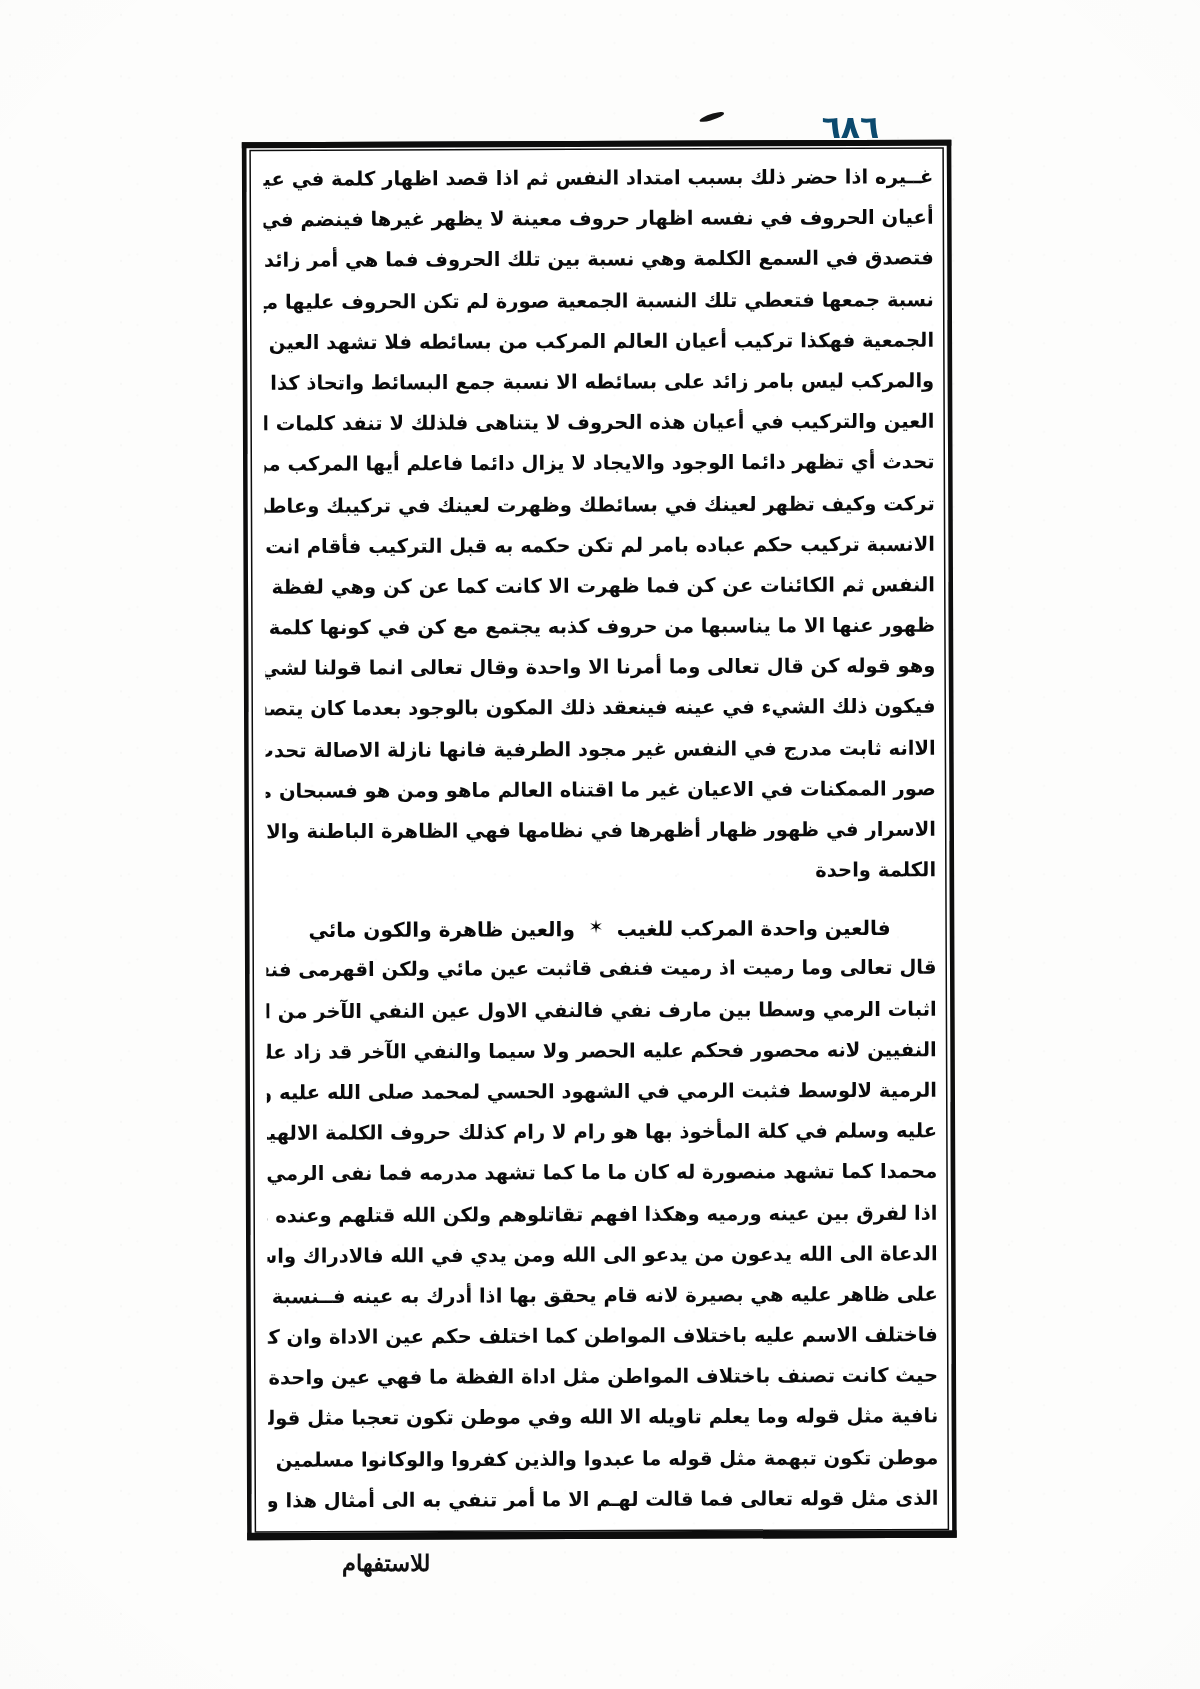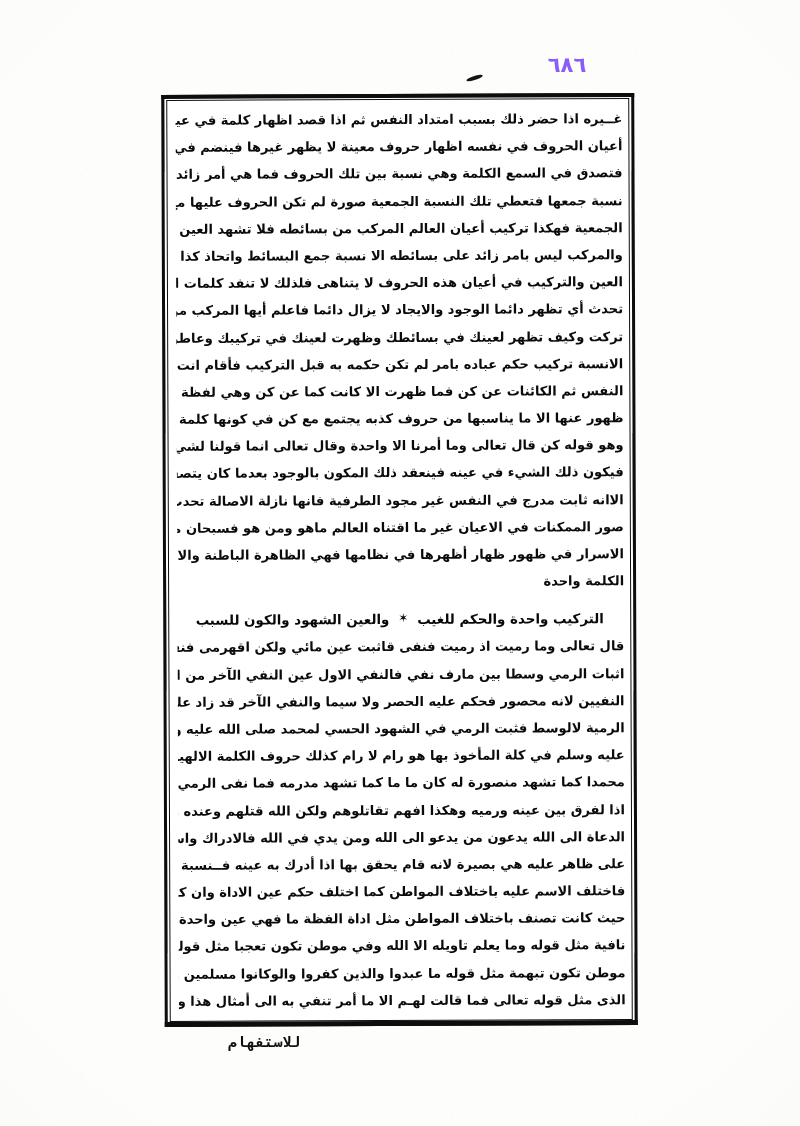--- a/index.html
+++ b/index.html
@@ -31,29 +31,29 @@
       radial-gradient(ellipse 120% 100% at 50% 48%,
         rgba(255,255,255,0) 55%,
         rgba(0,0,0,0.018) 82%,
         rgba(0,0,0,0.045) 100%);
     pointer-events: none;
   }
 
   
   .folio {
     position: absolute;
-    top: 53px;
+    top: 73px;
     left: 524px;
     width: 86px;
     text-align: center;
     font-family: "DejaVu Sans", sans-serif;
     font-size: 21px;
     font-weight: 700;
     letter-spacing: 1px;
-    color: #8b5cf6;
+    color: #0c4a6e;
     direction: ltr;
   }
 
   
   .ink-dash {
     position: absolute;
     top: 76px;
     left: 466px;
     width: 17px;
     height: 4px;
@@ -149,21 +149,21 @@
   }
 
   
   .gap { display: block; height: 8px; }
 
   
   .catchword {
     position: absolute;
     top: 1033px;
     left: 228px;
-    font-family: Liberation Mono, monospace;
+    font-family: Liberation Serif, serif;
     font-size: 15px;
     font-weight: 700;
     color: #101010;
     letter-spacing: -0.3px;
   }
 
   
   .speckle {
     position: absolute;
     inset: 0;
@@ -203,21 +203,21 @@
       <div class="line j"><span>ظهور عنها الا ما يناسبها من حروف كذبه يجتمع مع كن في كونها كلمة أمرها الواحدة</span></div>
       <div class="line j"><span>وهو قوله كن قال تعالى وما أمرنا الا واحدة وقال تعالى انما قولنا لشيء اذا أردناه أن نقول له كن</span></div>
       <div class="line j"><span>فيكون ذلك الشيء في عينه فينعقد ذلك المكون بالوجود بعدما كان يتصف بانه غير موجود</span></div>
       <div class="line j"><span>الاانه ثابت مدرج في النفس غير مجود الطرفية فانها نازلة الاصالة تحدث الا كوان وتظهر</span></div>
       <div class="line j"><span>صور الممكنات في الاعيان غير ما اقتناه العالم ماهو ومن هو فسبحان من اخفى هــذه</span></div>
       <div class="line j"><span>الاسرار في ظهور ظهار أظهرها في نظامها فهي الظاهرة الباطنة والاولى والآخرة لتقوم بمقدار</span></div>
       <div class="line"><span style="width:auto">الكلمة واحدة</span></div>
 
       <div class="gap"></div>
 
-      <div class="heading"><span>التركيب واحدة والحكم للغيب</span><span class="star">✶</span><span>والعين الشهود والكون للسبب</span></div>
+      <div class="heading"><span>فالعين واحدة المركب للغيب</span><span class="star">✶</span><span>والعين ظاهرة والكون مائي</span></div>
 
       <div class="line j"><span>قال تعالى وما رميت اذ رميت فنفى قاثبت عين مائي ولكن اقهرمى فنفى عين ما اثبته فصار</span></div>
       <div class="line j"><span>اثبات الرمي وسطا بين مارف نفي فالنفي الاول عين النفي الآخر من المحال أن يثبت عين الوسط بين</span></div>
       <div class="line j"><span>النفيين لانه محصور فحكم عليه الحصر ولا سيما والنفي الآخر قد زاد على النفي الاول لباثبات</span></div>
       <div class="line j"><span>الرمية لالوسط فثبت الرمي في الشهود الحسي لمحمد صلى الله عليه وسلم بثبوت محمد صلى الله</span></div>
       <div class="line j"><span>عليه وسلم في كلة المأخوذ بها هو رام لا رام كذلك حروف الكلمة الالهية محمد لا محمد اذ لو كان</span></div>
       <div class="line j"><span>محمدا كما تشهد منصورة له كان ما ما كما تشهد مدرمه فما نفى الرمي عنه فاظهر الالهي التي عينه</span></div>
       <div class="line j"><span>اذا لفرق بين عينه ورميه وهكذا افهم تقاتلوهم ولكن الله قتلهم وعنده هي المبصرة التي كان عليها</span></div>
       <div class="line j"><span>الدعاة الى الله يدعون من يدعو الى الله ومن يدي في الله فالادراك واسع فاذا أدرك به الامر</span></div>
       <div class="line j"><span>على ظاهر عليه هي بصيرة لانه قام يحقق بها اذا أدرك به عينه فــنسبة ما ينظر في الحس هي بصرا</span></div>

